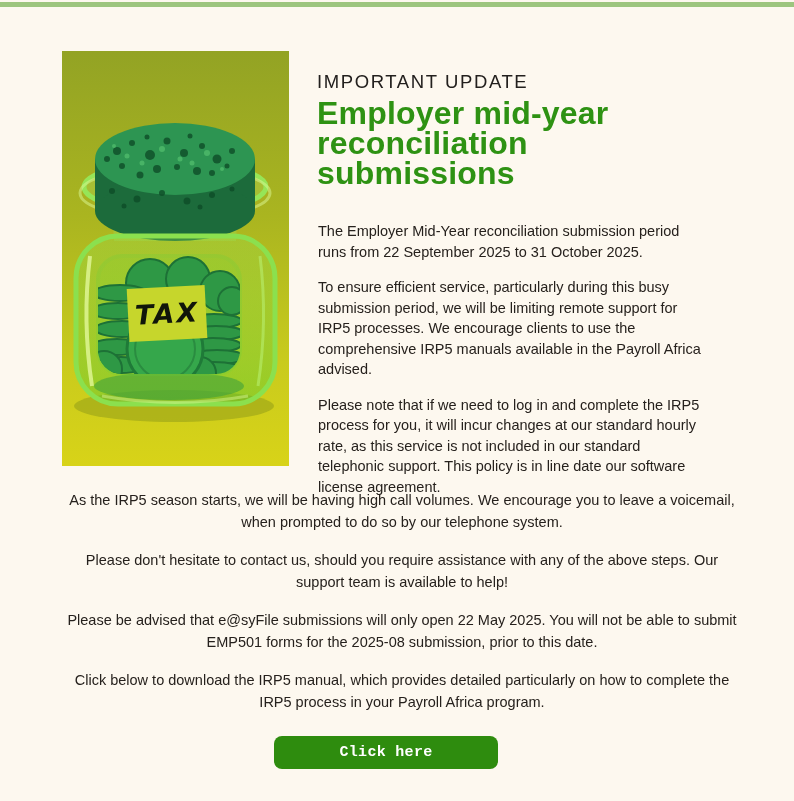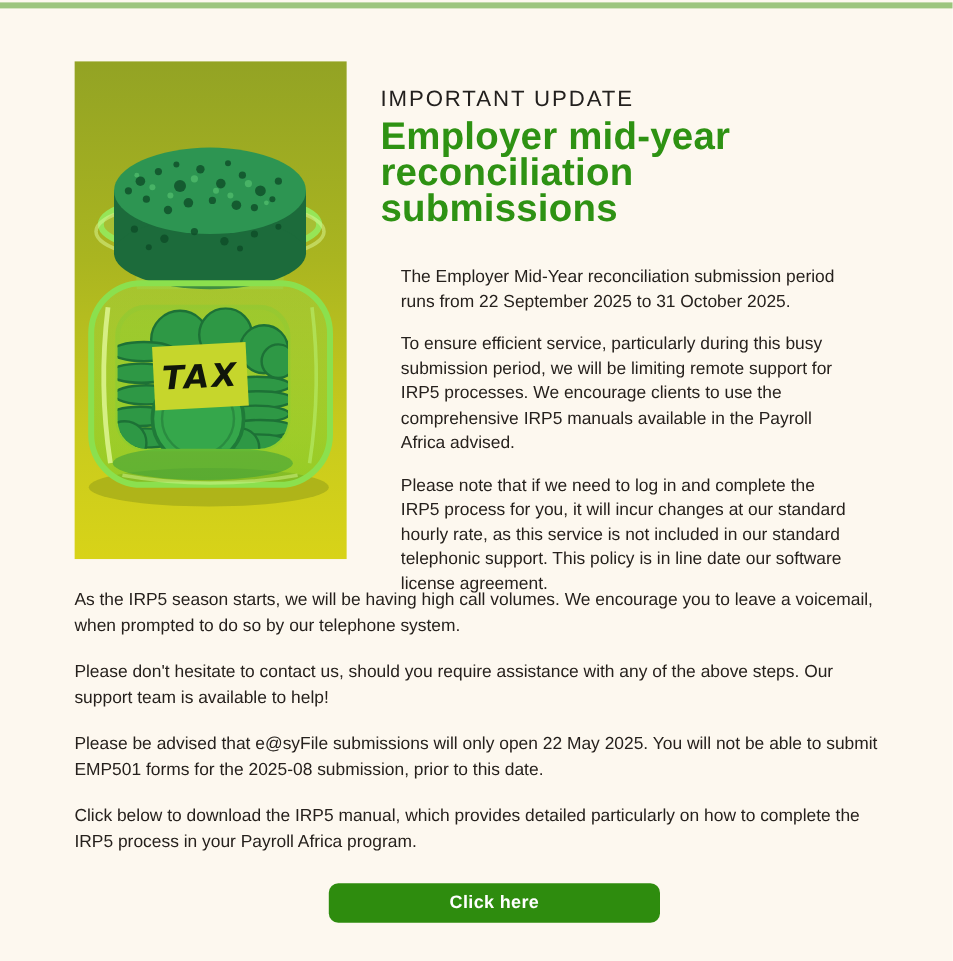--- a/index.html
+++ b/index.html
@@ -39,44 +39,45 @@
   .title {
     margin: 4px 0 0 0;
     font-size: 32px;
     line-height: 30px;
     font-weight: 800;
     letter-spacing: 0.2px;
     color: var(--heading-green, #2e9213);
   }
   .intro { margin-top: 33px; width: 392px; }
   .intro p {
-    margin: 0 0 15px 17px;
+    margin: 0 0 15px 1px;
     font-size: 14.5px;
     line-height: 20.5px;
   }
   .bottom {
     position: absolute;
     left: 62px; top: 489px;
     width: 680px;
     color: var(--body-text-color, #26211d);
+    text-align: center;
   }
   .bottom p {
     margin: 0 0 16px 0;
     font-size: 14.5px;
     line-height: 22px;
   }
   .cta {
     position: absolute;
     left: 274px; top: 736px;
-    width: 276px; height: 33px;
+    width: 224px; height: 33px;
     border: none;
     border-radius: 8px;
     background: var(--button-green, #2e8c0e);
     color: var(--button-text-color, #ffffff);
-    font-family: Liberation Sans, sans-serif;
+    font-family: Liberation Mono, monospace;
     font-size: 15px;
     font-weight: bold;
     letter-spacing: 0.3px;
     cursor: pointer;
   }
   .tax-label-text {
     font-family: "DejaVu Sans", sans-serif;
     font-style: italic;
     font-weight: bold;
     font-size: 27px;

